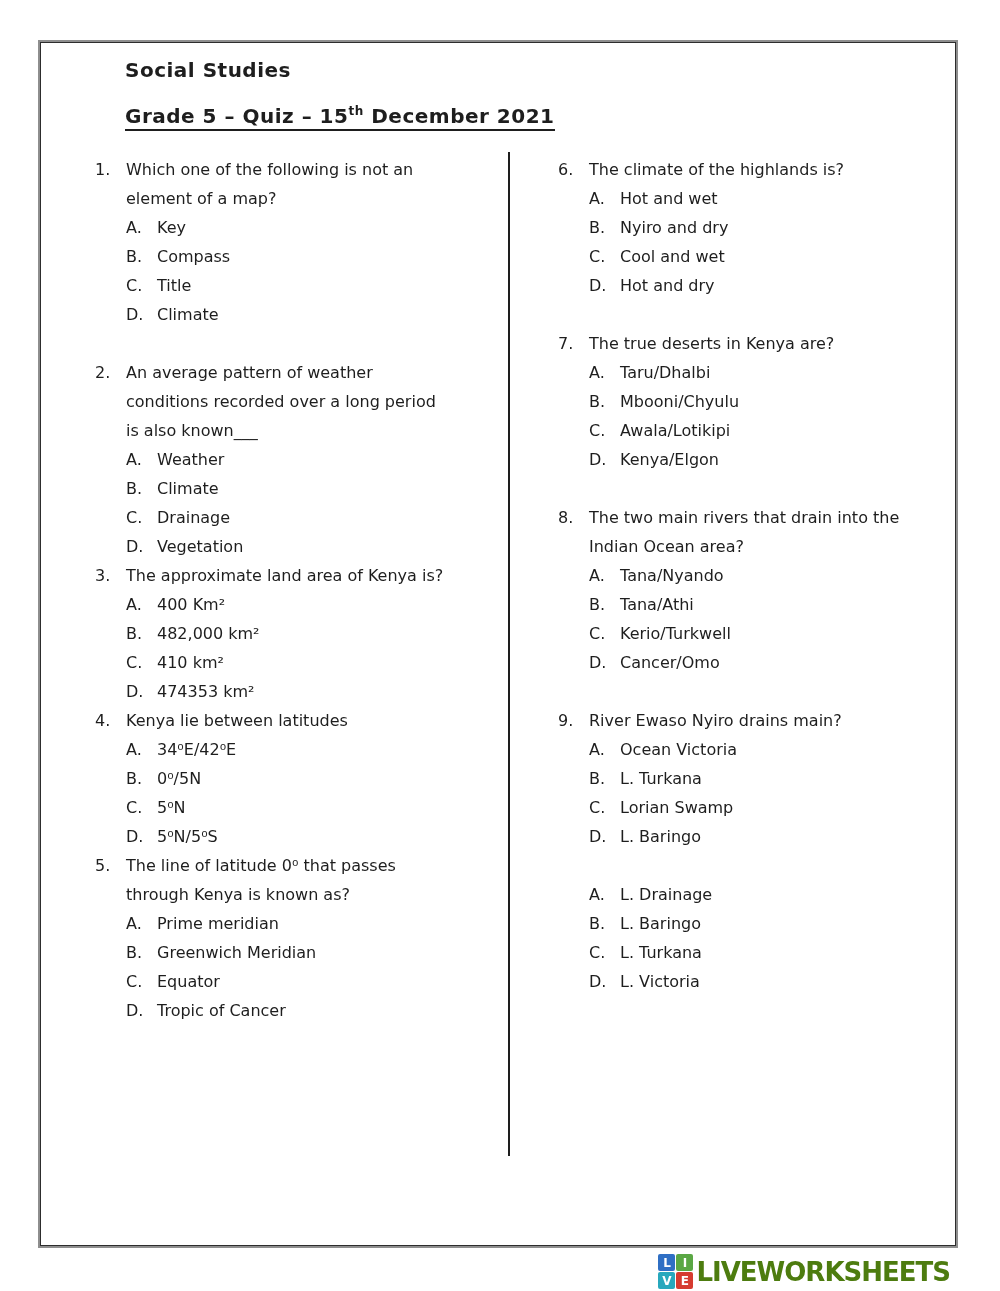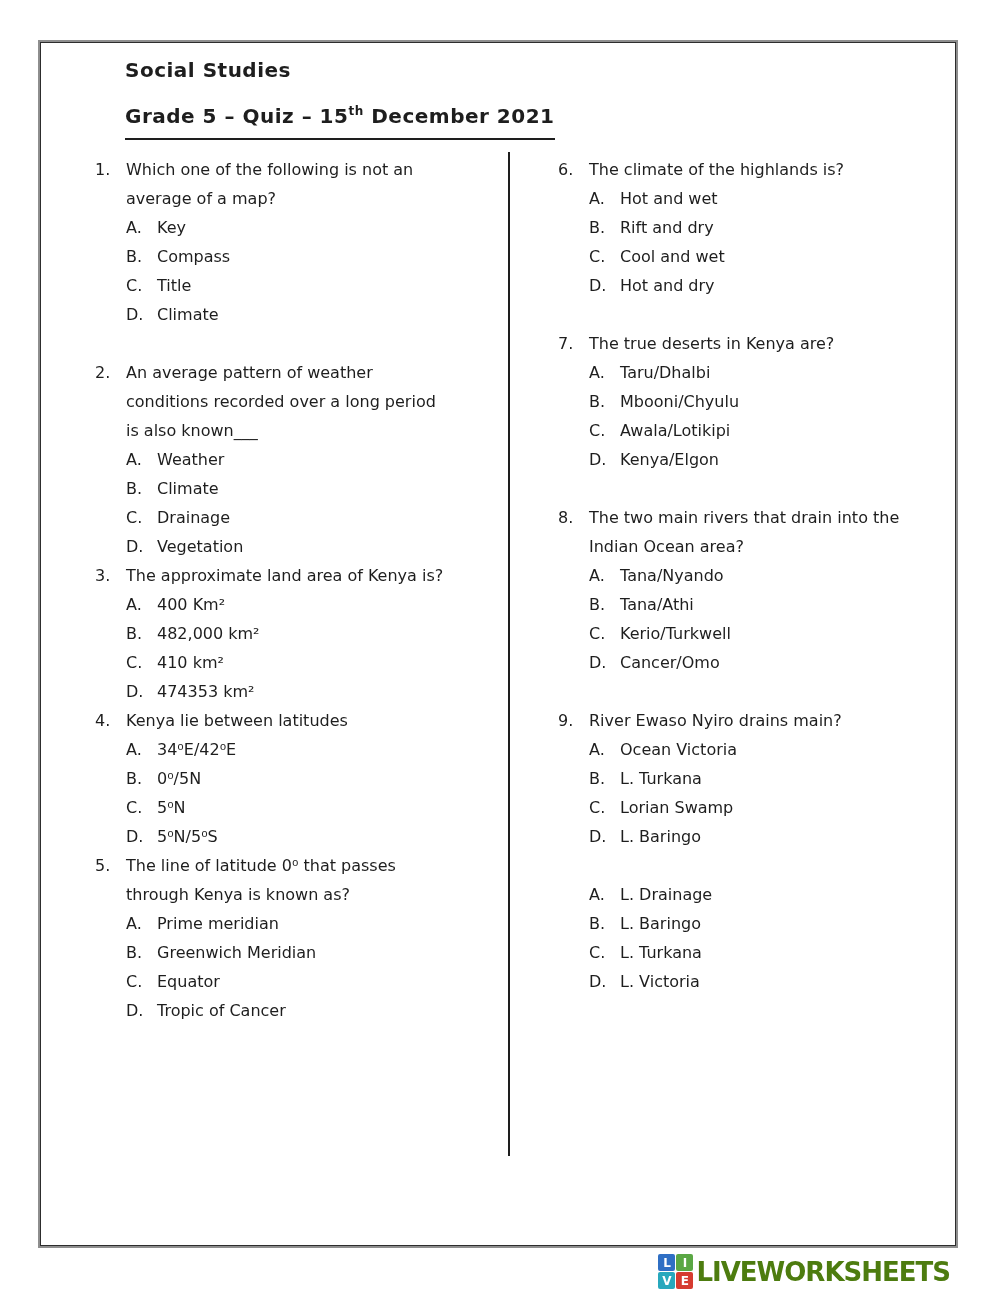--- a/index.html
+++ b/index.html
@@ -16,21 +16,21 @@
     border: 2px solid #8e8e8e;
     box-shadow: inset 0 0 0 1px #2d2d2d;
     background: #ffffff;
   }
 
   .header { position: absolute; left: 125px; top: 58px; }
   .subject { font-size: 20px; font-weight: bold; letter-spacing: 0.5px; }
   .quiz-title {
     display: inline-block; margin-top: 22px;
     font-size: 20px; font-weight: bold; letter-spacing: 0.5px;
-    border-bottom: 2px solid #1e1e1e; padding-bottom: 10px;
+    border-bottom: 2px solid #1e1e1e; padding-bottom: 1px;
   }
   .quiz-title .sup { font-size: 12px; vertical-align: super; }
 
   .column-divider { position: absolute; left: 508px; top: 152px; width: 2px; height: 1004px; background: #1e1e1e; }
 
   .col { position: absolute; top: 155px; }
   .col1 { left: 95px; width: 406px; }
   .col2 { left: 558px; width: 394px; }
   .col1 .question:nth-child(2) { margin-top: 29px; }
   .col2 .question + .question { margin-top: 29px; }
@@ -64,21 +64,21 @@
     <div class="quiz-title"><span>Grade 5 – Quiz – 15</span><span class="sup">th</span><span> December 2021</span></div>
   </div>
 
   <div class="column-divider"></div>
 
   <div class="col col1">
   <div class="question">
     <div class="q-head">
       <span class="q-num">1.</span>
       <span class="q-text">Which one of the following is not an
-average of a map?</span>
+element of a map?</span>
     </div>
     <div class="options">
   <div class="option">
     <span class="opt-letter">A.</span>
     <span class="opt-text">Key</span>
   </div>
 
   <div class="option">
     <span class="opt-letter">B.</span>
     <span class="opt-text">Compass</span>
@@ -218,21 +218,21 @@
       <span class="q-text">The climate of the highlands is?</span>
     </div>
     <div class="options">
   <div class="option">
     <span class="opt-letter">A.</span>
     <span class="opt-text">Hot and wet</span>
   </div>
 
   <div class="option">
     <span class="opt-letter">B.</span>
-    <span class="opt-text">Rift and dry</span>
+    <span class="opt-text">Nyiro and dry</span>
   </div>
 
   <div class="option">
     <span class="opt-letter">C.</span>
     <span class="opt-text">Cool and wet</span>
   </div>
 
   <div class="option">
     <span class="opt-letter">D.</span>
     <span class="opt-text">Hot and dry</span>

